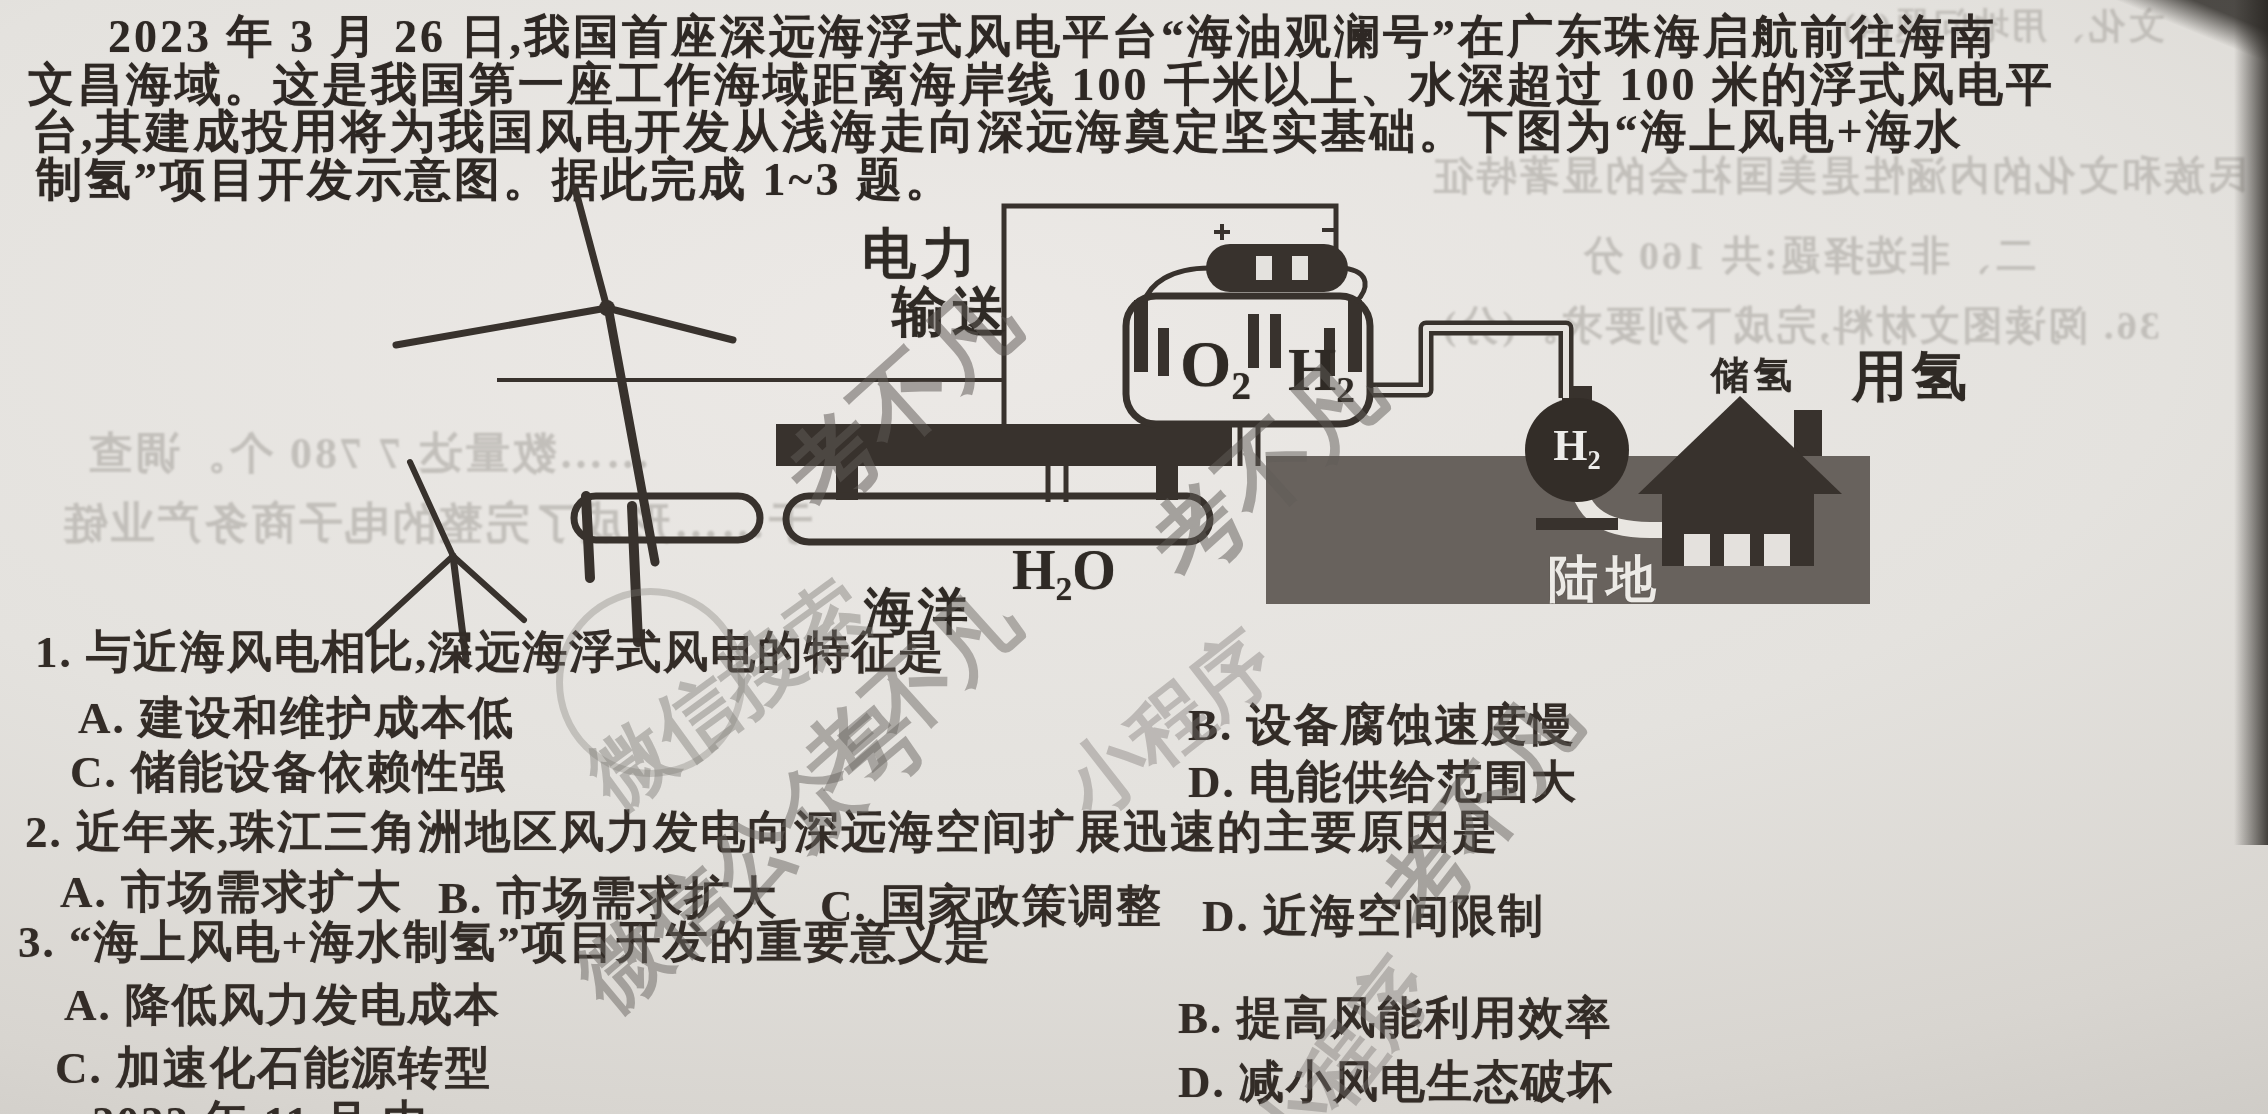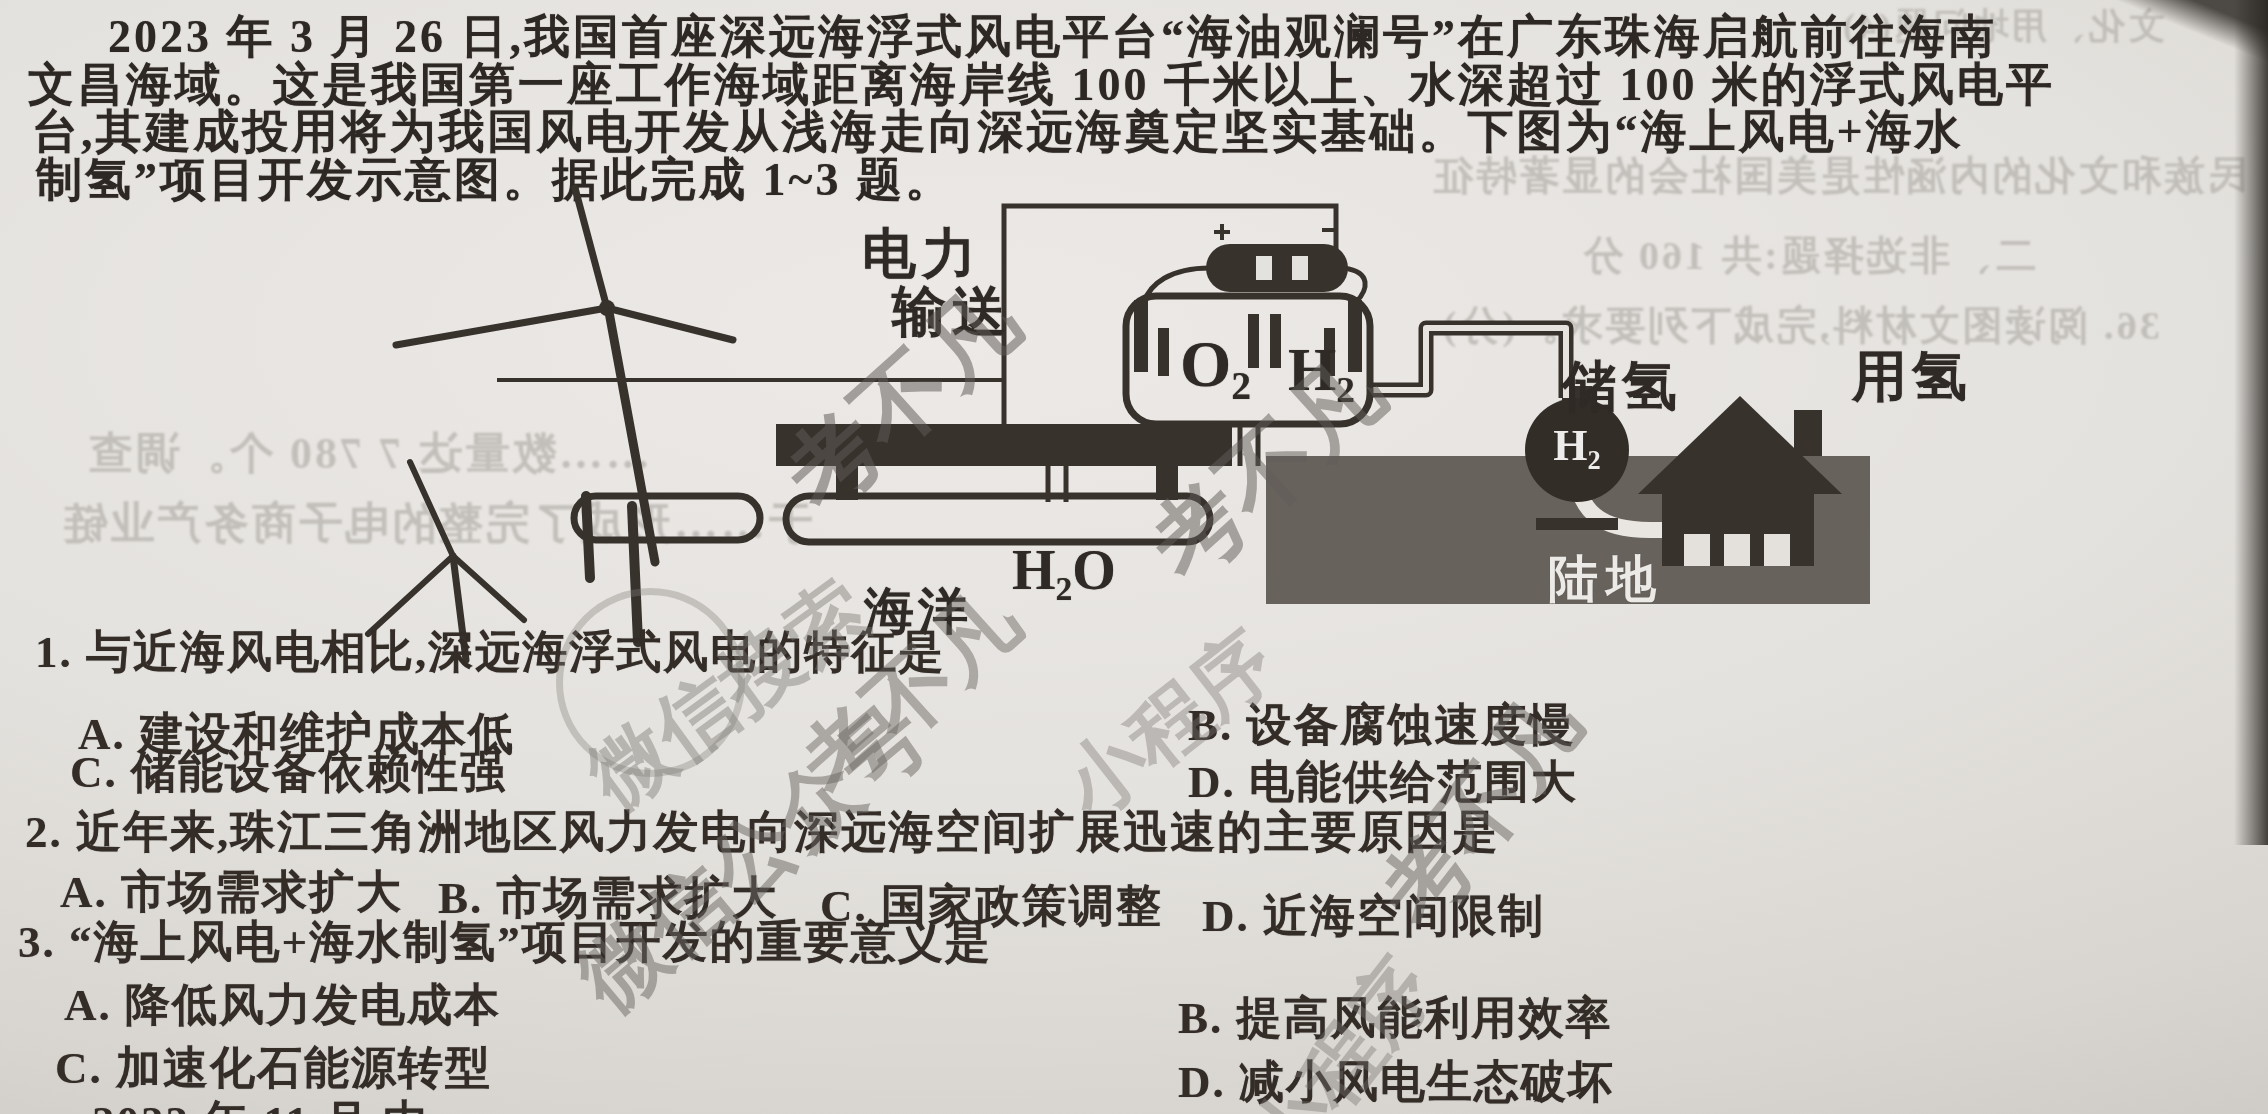--- a/index.html
+++ b/index.html
@@ -123,28 +123,28 @@
         <line x1="1322" y1="230" x2="1338" y2="230" class="inkline" stroke-width="4"></line>
       </g>
     </g>
   </svg>
 
   <div class="abs dlabel" style="left:862px;top:218px;font-size:54px;letter-spacing:6px">电力</div>
   <div class="abs dlabel" style="left:892px;top:276px;font-size:54px;letter-spacing:6px">输送</div>
   <div class="abs dlabel" style="left:1180px;top:326px;font-size:66px">O₂</div>
   <div class="abs dlabel" style="left:1288px;top:334px;font-size:62px">H₂</div>
   <div class="abs dlabel" style="left:1540px;top:420px;width:74px;text-align:center;font-size:44px;color:#edecea">H₂</div>
-  <div class="abs dlabel" style="left:1562px;top:350px;font-size:55px;letter-spacing:5px">储氢</div>
+  <div class="abs dlabel" style="left:1711px;top:350px;font-size:38px;letter-spacing:5px">储氢</div>
   <div class="abs dlabel" style="left:1852px;top:340px;font-size:55px;letter-spacing:5px">用氢</div>
   <div class="abs dlabel" style="left:1012px;top:538px;font-size:56px">H₂O</div>
   <div class="abs dlabel" style="left:864px;top:578px;font-size:50px;letter-spacing:4px">海洋</div>
   <div class="abs dlabel" style="left:1548px;top:546px;font-size:50px;letter-spacing:8px;color:#eceae6">陆地</div>
 
   <div class="abs qline" style="left:35px;top:622px">1. 与近海风电相比,深远海浮式风电的特征是</div>
-  <div class="abs qline" style="left:78px;top:704px">A. 建设和维护成本低</div>
+  <div class="abs qline" style="left:78px;top:688px">A. 建设和维护成本低</div>
   <div class="abs qline" style="left:1188px;top:695px">B. 设备腐蚀速度慢</div>
   <div class="abs qline" style="left:70px;top:742px">C. 储能设备依赖性强</div>
   <div class="abs qline" style="left:1188px;top:752px">D. 电能供给范围大</div>
 
   <div class="abs qline" style="left:25px;top:802px">2. 近年来,珠江三角洲地区风力发电向深远海空间扩展迅速的主要原因是</div>
   <div class="abs qline" style="left:60px;top:862px">A. 市场需求扩大</div>
   <div class="abs qline" style="left:438px;top:868px">B. 市场需求扩大</div>
   <div class="abs qline" style="left:820px;top:876px">C. 国家政策调整</div>
   <div class="abs qline" style="left:1202px;top:886px">D. 近海空间限制</div>
 

